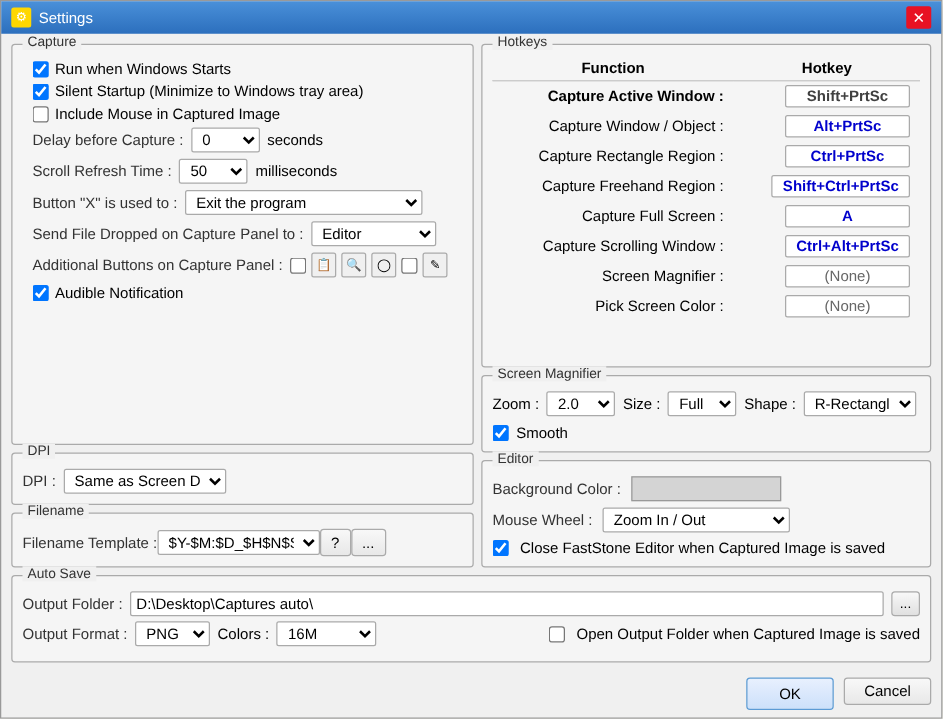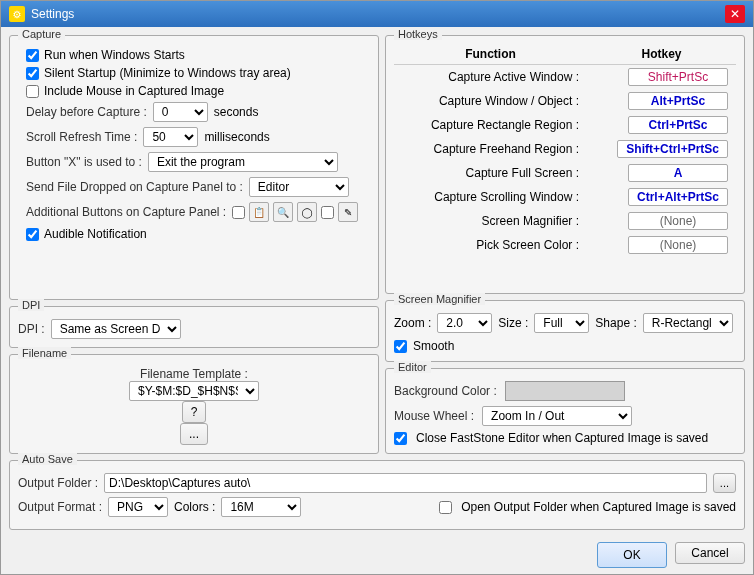--- a/index.html
+++ b/index.html
@@ -29,21 +29,21 @@
     .hotkeys-table th { font-weight: bold; text-align: center; padding: 3px 6px; border-bottom: 1px solid #ccc; }
     .hotkeys-table td { padding: 3px 8px; text-align: right; white-space: nowrap; }
     .hotkey-cell { border: 1px solid #aaa; background: white; padding: 1px 8px; display: inline-block; min-width: 100px; text-align: center; border-radius: 2px; }
     .screen-magnifier-row { display: flex; align-items: center; gap: 6px; flex-wrap: wrap; }
     .btn-small { border: 1px solid #aaa; background: linear-gradient(to bottom, #f8f8f8, #e8e8e8); padding: 2px 8px; cursor: pointer; border-radius: 3px; height: 22px; }
     .btn-primary { border: 1px solid #5b9bd5; background: linear-gradient(to bottom, #e8f0fe, #cce0fa); padding: 3px 20px; cursor: pointer; border-radius: 3px; color: #000; height: 26px; }
     .bottom-buttons { display: flex; justify-content: flex-end; gap: 8px; padding: 4px 8px 6px; }
     .icon-row { display: flex; align-items: center; gap: 4px; }
     .icon-box { width: 20px; height: 20px; border: 1px solid #aaa; background: #f0f0f0; display: flex; align-items: center; justify-content: center; border-radius: 2px; cursor: pointer; font-size: 10px; }
     .dpi-row { display: flex; align-items: center; gap: 6px; padding-top: 4px; }
-    .filename-row { display: flex; align-items: center; gap: 0; padding-top: 4px; flex-direction: column; }
+    .filename-row { display: flex; align-items: center; gap: 0; padding-top: 4px; }
     .autosave-content { padding-top: 4px; }
     .autosave-row { display: flex; align-items: center; gap: 6px; margin-bottom: 4px; }
     .path-input { flex: 1; border: 1px solid #aaa; background: white; padding: 1px 4px; height: 20px; border-radius: 2px; }
     .btn-ellipsis { border: 1px solid #aaa; background: linear-gradient(to bottom, #f8f8f8, #e0e0e0); padding: 1px 6px; cursor: pointer; border-radius: 3px; height: 20px; font-size: 11px; }
     .editor-group { margin-top: 4px; }
     .editor-row { display: flex; align-items: center; gap: 8px; margin-bottom: 5px; }
     .color-swatch { width: 120px; height: 20px; background: #d4d4d4; border: 1px solid #999; display: inline-block; }
     .checkbox-label { display: flex; align-items: center; gap: 9px; }
   </style>
 </head>
@@ -153,22 +153,22 @@
           <span class="group-box-title">Hotkeys</span>
           <table class="hotkeys-table">
             <thead>
               <tr>
                 <th>Function</th>
                 <th>Hotkey</th>
               </tr>
             </thead>
             <tbody id="hotkeys-tbody">
             <tr>
-                  <td style="text-align: right;">Capture Active Window :</td>
-                  <td><span class="hotkey-cell" style="color: #be185d; font-weight: normal;">Shift+PrtSc</span></td>
+                  <td style="text-align: right; font-weight: bold;">Capture Active Window :</td>
+                  <td><span class="hotkey-cell" style="color: #404040; font-weight: bold;">Shift+PrtSc</span></td>
                 </tr>
                 <tr>
                   <td style="text-align: right;">Capture Window / Object :</td>
                   <td><span class="hotkey-cell" style="color: rgb(0, 0, 204); font-weight: bold;">Alt+PrtSc</span></td>
                 </tr>
                 <tr>
                   <td style="text-align: right;">Capture Rectangle Region :</td>
                   <td><span class="hotkey-cell" style="color: rgb(0, 0, 204); font-weight: bold;">Ctrl+PrtSc</span></td>
                 </tr>
                 <tr>

